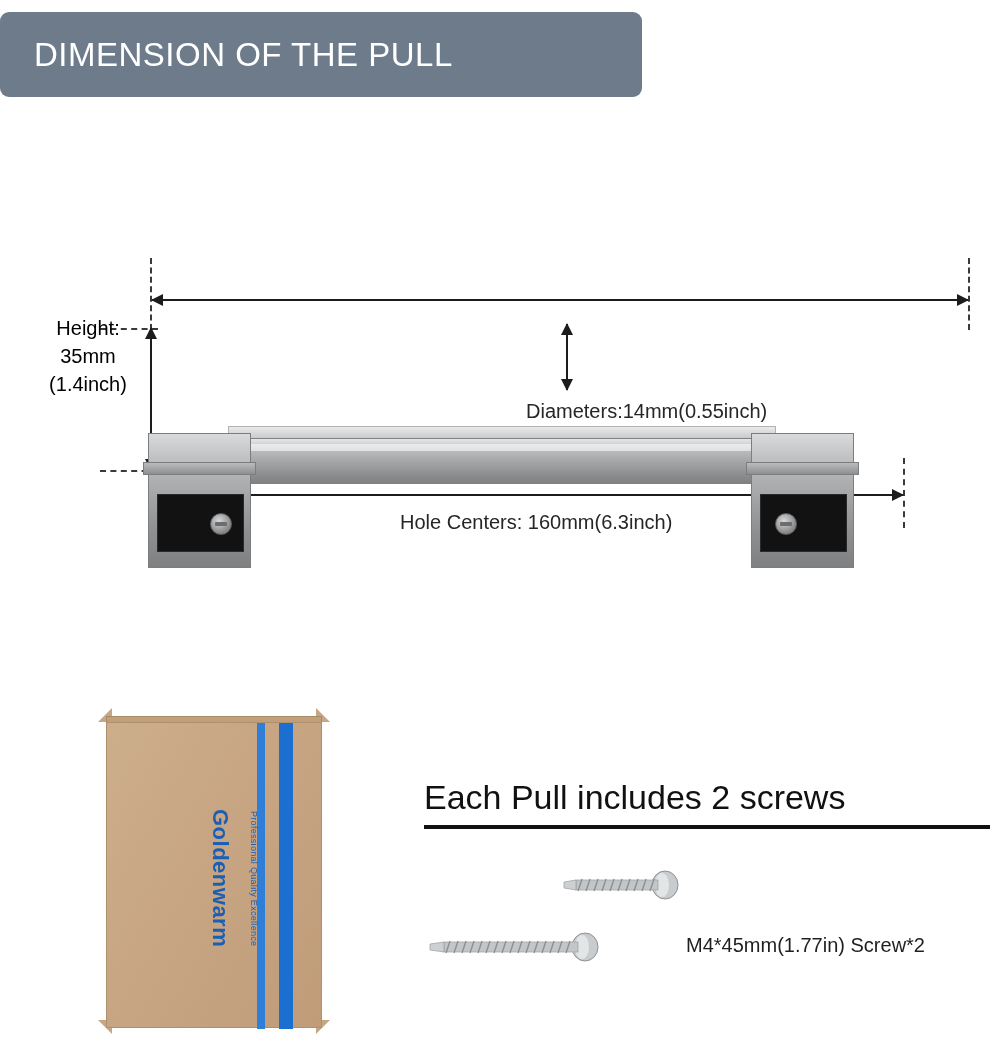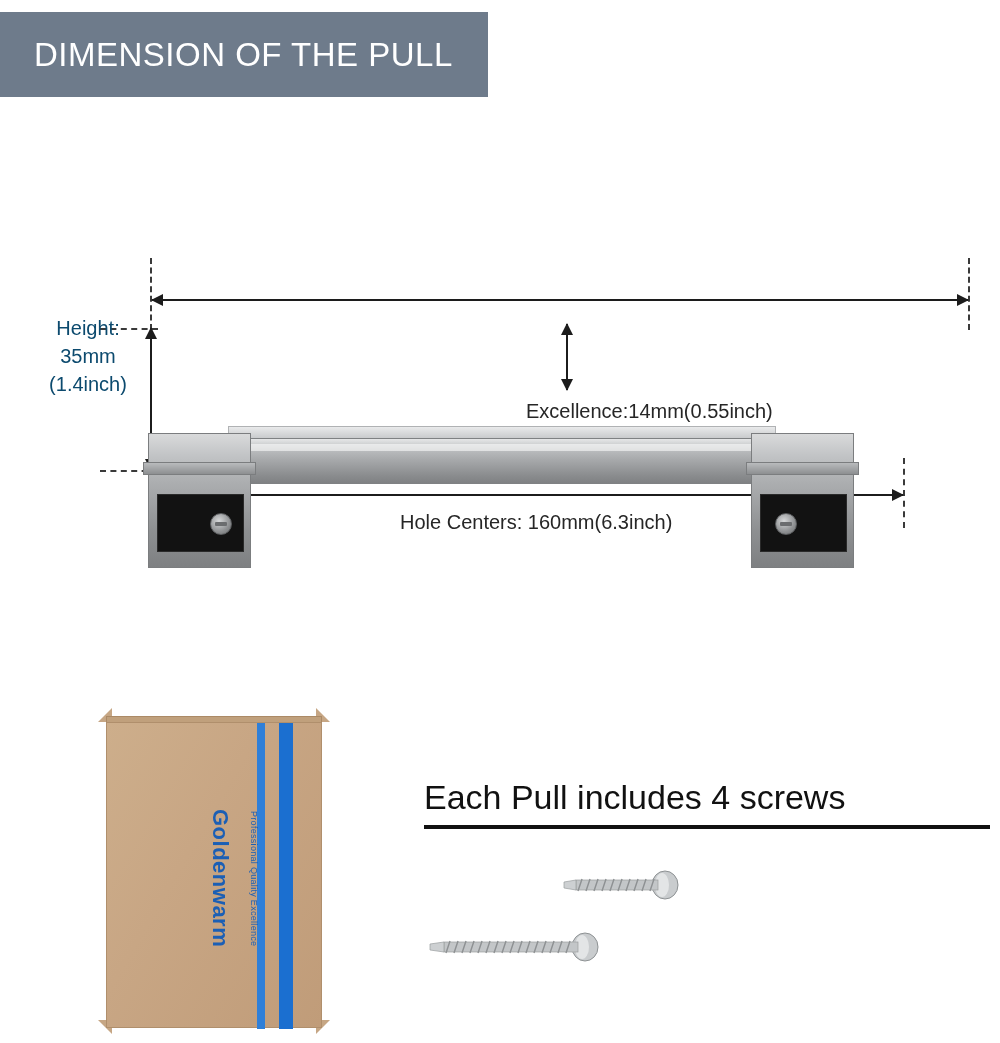--- a/index.html
+++ b/index.html
@@ -14,27 +14,28 @@
     font-family: "Liberation Sans", sans-serif;
     color: #2b2b2b;
     overflow: hidden;
   }
 
   
   .header-banner {
     position: absolute;
     left: 0;
     top: 12px;
-    width: 488px;
+    width: 642px;
     height: 85px;
     background: #6e7b8b;
     display: flex;
     align-items: center;
     padding-left: 34px;
     box-sizing: border-box;
+    border-radius: 9px;
   }
   .header-banner .title {
     color: #ffffff;
     font-size: 33px;
     letter-spacing: 0.5px;
     font-weight: 400;
   }
 
   
   .diagram {
@@ -103,21 +104,21 @@
 
   .dim-label {
     position: absolute;
     font-size: 20px;
     color: #262626;
     white-space: nowrap;
   }
   .dim-label-block {
     position: absolute;
     font-size: 20px;
-    color: #0c4a6e;
+    color: #000000;
     text-align: center;
     line-height: 28px;
   }
 
   
   .handle {
     position: absolute;
     left: 148px;
     top: 228px;
     width: 706px;
@@ -336,21 +337,21 @@
   <div class="arrow-h" style="left:152px; top:199px; width:816px;"></div>
 
   <div class="dim-label-block" style="left:32px; top:214px; width:112px;">
     <div>Height:</div>
     <div>35mm</div>
     <div>(1.4inch)</div>
   </div>
   <div class="arrow-v" style="left:150px; top:228px; height:142px;"></div>
 
   <div class="arrow-v" style="left:566px; top:224px; height:66px;"></div>
-  <div class="dim-label" style="left:526px; top:300px;">Excellence:14mm(0.55inch)</div>
+  <div class="dim-label" style="left:526px; top:300px;">Diameters:14mm(0.55inch)</div>
 
   <div class="arrow-h" style="left:239px; top:394px; width:664px;"></div>
   <div class="dim-label" style="left:400px; top:411px;">Hole Centers: 160mm(6.3inch)</div>
 
   <div class="handle">
     <div class="top-plate"></div>
     <div class="bar">
       <div class="bar-gloss"></div>
     </div>
 
@@ -379,21 +380,21 @@
     <div class="box-corner-br"></div>
     <div class="box-top-flap"></div>
     <div class="box-face">
       <div class="box-stripe s2" style="left:150px; top:0; height:306px;"></div>
       <div class="box-stripe s1" style="left:172px; top:0; height:306px;"></div>
       <div class="brand">Goldenwarm</div>
       <div class="brand-sub">Professional Quality Excellence</div>
     </div>
   </div>
 
-  <div class="screw-heading">Each Pull includes 4 screws</div>
+  <div class="screw-heading">Each Pull includes 2 screws</div>
 
   <div class="screw-row" style="left:424px; top:202px; width:566px;">
     <svg class="screw-art" width="176" height="30" viewBox="0 0 176 30">
       <g>
         <ellipse cx="161" cy="15" rx="13" ry="14" fill="#c9ccce" stroke="#8e9294" stroke-width="1"></ellipse>
         <ellipse cx="158" cy="15" rx="7" ry="12" fill="#e3e5e6"></ellipse>
         <rect x="72" y="10" width="82" height="10" fill="#c3c6c8" stroke="#9a9d9f" stroke-width="0.7"></rect>
         <g stroke="#8d9092" stroke-width="1.4">
           <line x1="78" y1="9" x2="74" y2="21"></line>
             <line x1="86" y1="9" x2="82" y2="21"></line>
@@ -431,14 +432,15 @@
           <line x1="116" y1="9" x2="112" y2="21"></line>
             <line x1="124" y1="9" x2="120" y2="21"></line>
           <line x1="132" y1="9" x2="128" y2="21"></line>
             <line x1="140" y1="9" x2="136" y2="21"></line>
           <line x1="148" y1="9" x2="144" y2="21"></line>
             <line x1="156" y1="9" x2="152" y2="21"></line>
         </g>
         <polygon points="30,10 16,12 16,18 30,20" fill="#cdd0d2" stroke="#9a9d9f" stroke-width="0.7"></polygon>
       </g>
     </svg>
+    <span class="label">M4*45mm(1.77in) Screw*2</span>
   </div>
 </div>
 
 </body></html>

